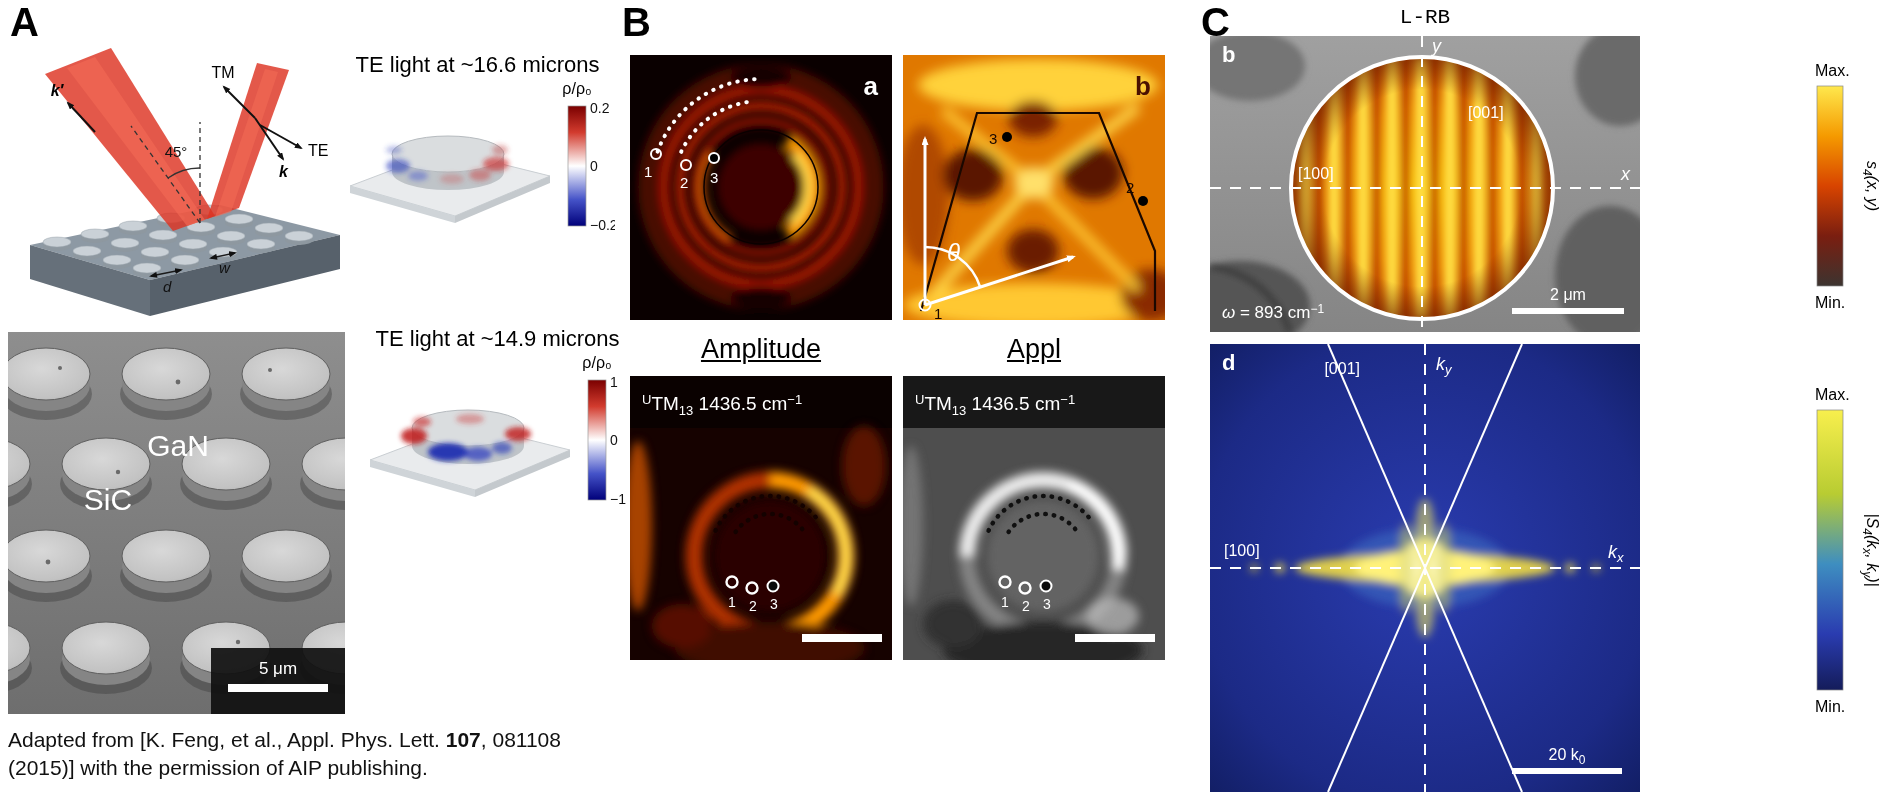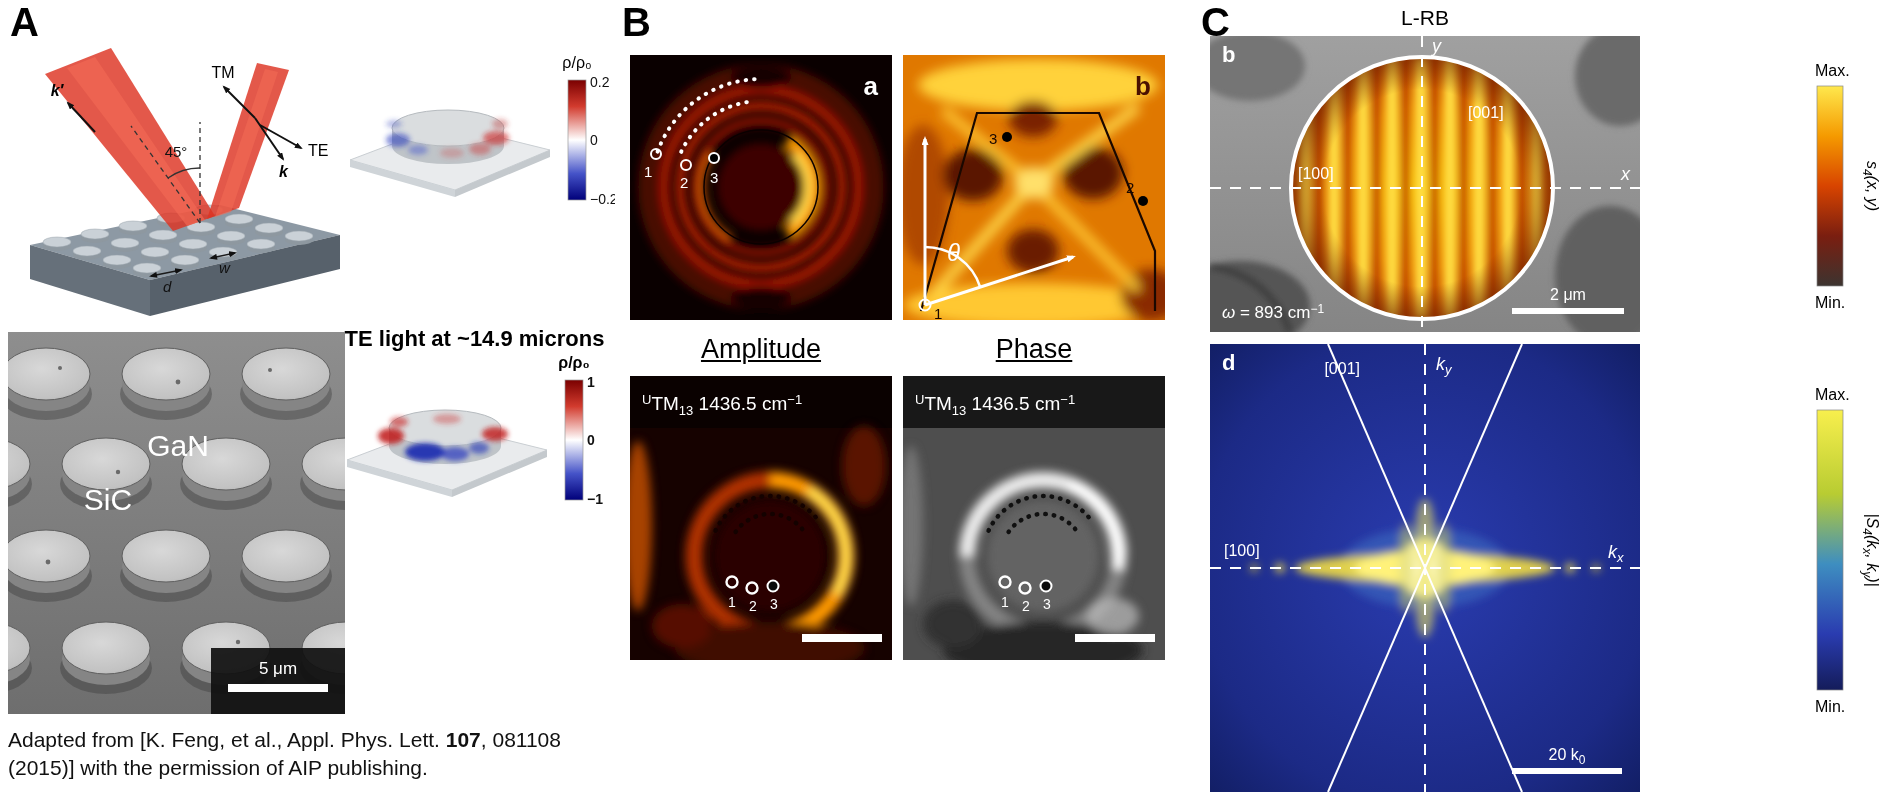--- a/index.html
+++ b/index.html
@@ -104,20 +104,21 @@
     <text x="42" y="66" font-size="16" font-style="italic" font-weight="bold" fill="#000" text-anchor="middle">k′</text>
     <g stroke="#1a1a1a" stroke-width="1.4">
       <line x1="136" y1="246" x2="166" y2="240" marker-start="url(#arrBrev)" marker-end="url(#arrB)"></line>
       <line x1="196" y1="228" x2="220" y2="223" marker-start="url(#arrBrev)" marker-end="url(#arrB)"></line>
     </g>
     <text x="148" y="262" font-size="15" font-style="italic" fill="#111">d</text>
     <text x="204" y="243" font-size="15" font-style="italic" fill="#111">w</text>
   </svg>
 
   <div class="abs" style="left:340px; top:52px; width:275px;">
+    <div class="sim-title">TE light at ~16.6 microns</div>
     <svg width="275" height="180" viewBox="0 0 275 180">
       <defs>
         <linearGradient id="cbRB1" x1="0" y1="0" x2="0" y2="1">
           <stop offset="0" stop-color="#7a0000"></stop>
             <stop offset="0.22" stop-color="#d23b2e"></stop>
           <stop offset="0.5" stop-color="#ffffff"></stop>
             <stop offset="0.78" stop-color="#4553c8"></stop>
           <stop offset="1" stop-color="#00007a"></stop>
         </linearGradient>
         <filter id="blS1" x="-40%" y="-40%" width="180%" height="180%">
@@ -139,21 +140,21 @@
         <ellipse cx="112" cy="101" rx="12" ry="5" fill="#cc4444" opacity="0.3"></ellipse>
       </g>
       <rect x="228" y="28" width="18" height="120" fill="url(#cbRB1)" stroke="#999" stroke-width="0.7"></rect>
       <text x="237" y="16" font-size="16" text-anchor="middle" fill="#000">ρ/ρ₀</text>
       <text x="250" y="35" font-size="14" fill="#111">0.2</text>
       <text x="250" y="93" font-size="14" fill="#111">0</text>
       <text x="250" y="152" font-size="14" fill="#111">−0.2</text>
     </svg>
   </div>
 
-  <div class="abs" style="left:337px; top:326px; width:275px;font-weight:bold;">
+  <div class="abs" style="left:360px; top:326px; width:275px;">
     <div class="sim-title">TE light at ~14.9 microns</div>
     <svg width="275" height="180" viewBox="0 0 275 180">
       <defs>
         <linearGradient id="cbRB2" x1="0" y1="0" x2="0" y2="1">
           <stop offset="0" stop-color="#7a0000"></stop>
             <stop offset="0.22" stop-color="#d23b2e"></stop>
           <stop offset="0.5" stop-color="#ffffff"></stop>
             <stop offset="0.78" stop-color="#4553c8"></stop>
           <stop offset="1" stop-color="#00007a"></stop>
         </linearGradient>
@@ -339,21 +340,21 @@
         <circle cx="240" cy="146" r="5" fill="#000"></circle>
         <circle cx="22" cy="250" r="5.5" fill="none" stroke="#fff" stroke-width="2"></circle>
         <text x="86" y="89" font-size="15" fill="#1a0800">3</text>
         <text x="223" y="138" font-size="15" fill="#1a0800">2</text>
         <text x="31" y="264" font-size="15" fill="#1a0800">1</text>
       </g>
       <text x="248" y="40" font-size="26" font-weight="bold" fill="#4a1000" text-anchor="end">b</text>
     </svg>
 
     <div class="abs img-title" style="left:12px; top:334px; width:262px;">Amplitude</div>
-    <div class="abs img-title" style="left:285px; top:334px; width:262px;">Phase</div>
+    <div class="abs img-title" style="left:285px; top:334px; width:262px;">Appl</div>
 
     <svg class="abs" style="left:12px; top:376px;" width="262" height="284" viewBox="0 0 262 284">
       <defs>
           <filter id="blAmp" x="-30%" y="-30%" width="160%" height="160%">
             <feGaussianBlur stdDeviation="5"></feGaussianBlur>
           </filter>
         </defs>
       <rect width="262" height="284" fill="#160200"></rect>
       <rect width="262" height="52" fill="#0a0100"></rect>
       <g filter="url(#blAmp)">
@@ -413,21 +414,21 @@
         <text x="119" y="235" font-size="14" fill="#fff">2</text>
         <text x="140" y="233" font-size="14" fill="#fff">3</text>
       </g>
       <text x="12" y="34" font-size="19" fill="#fff"><tspan font-size="13" dy="-6">U</tspan><tspan dy="6">TM</tspan><tspan font-size="13" dy="5">13</tspan><tspan dy="-5"> 1436.5 cm</tspan><tspan font-size="13" dy="-6">−1</tspan></text>
       <rect x="172" y="258" width="80" height="8" fill="#fff"></rect>
     </svg>
   </div>
 
   <div class="abs" style="left:1195px; top:0; width:695px; height:808px;">
     <div class="abs panel-letter" style="left:6px; top:2px;">C</div>
-    <div class="abs fig-caption-title" style="left:15px; top:6px; width:430px;">L-RB</div>
+    <div class="abs fig-caption-title" style="left:15px; top:6px; width:430px;font-family:Liberation Mono, monospace;">L-RB</div>
 
     <svg class="abs" style="left:15px; top:36px;" width="430" height="296" viewBox="0 0 430 296">
       <defs>
         <linearGradient id="grayBgG" x1="0" y1="0" x2="0" y2="1">
           <stop offset="0" stop-color="#a0a0a0"></stop>
             <stop offset="1" stop-color="#858585"></stop>
         </linearGradient>
         <radialGradient id="realBaseG" cx="0.5" cy="0.5" r="0.62">
           <stop offset="0" stop-color="#f6b800"></stop>
             <stop offset="0.5" stop-color="#ee8800"></stop>

